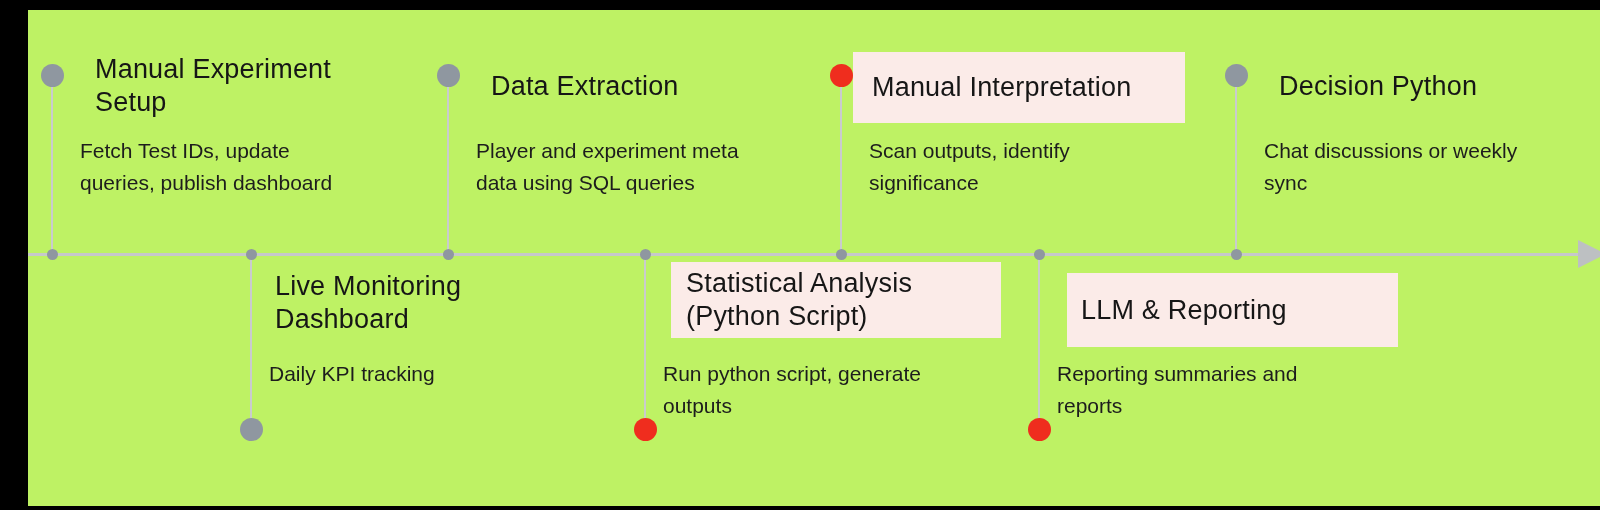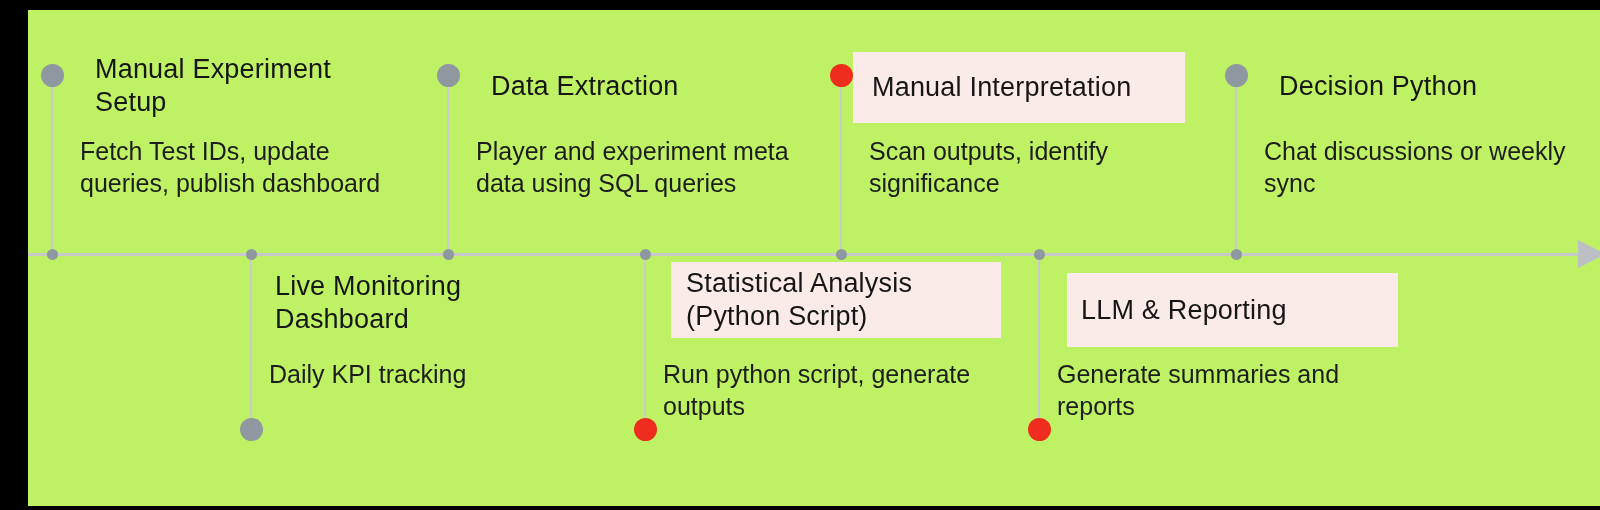--- a/index.html
+++ b/index.html
@@ -95,21 +95,21 @@
     display: flex;
     align-items: center;
     box-sizing: border-box;
   }
   .m5 .title.boxed { left: 12px; top: 42px;  width: 332px; height: 71px; padding-left: 19px; }
   .m4 .title.boxed { left: 26px; top: 252px; width: 330px; height: 76px; padding-left: 15px; }
   .m6 .title.boxed { left: 28px; top: 263px; width: 331px; height: 74px; padding-left: 14px; }
 
   .desc {
     position: absolute;
-    font-size: 25px;
+    font-size: 21px;
     line-height: 32px;
     color: #1D1D1D;
     white-space: pre-line;
     width: max-content;
     z-index: 2;
   }
   .top .desc { left: 28px; top: 125px; }
   .bottom .desc { left: 18px; top: 348px; }
 </style>
 </head>
@@ -166,21 +166,21 @@
       <div class="title boxed">Manual Interpretation</div>
       <div class="desc">Scan outputs, identify
 significance</div>
     </div>
 
     <div class="milestone m6 bottom">
       <span class="node red"></span>
       <span class="stem"></span>
       <span class="tick"></span>
       <div class="title boxed">LLM &amp; Reporting</div>
-      <div class="desc">Generate summaries and
+      <div class="desc">Reporting summaries and
 reports</div>
     </div>
 
     <div class="milestone m7 top">
       <span class="node gray"></span>
       <span class="stem"></span>
       <span class="tick"></span>
       <div class="title">Decision Python</div>
       <div class="desc">Chat discussions or weekly
 sync</div>

